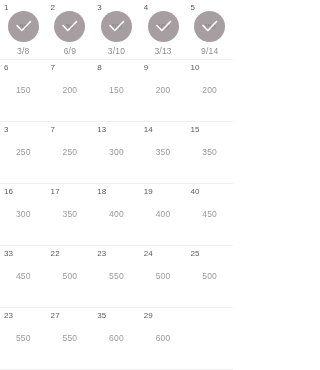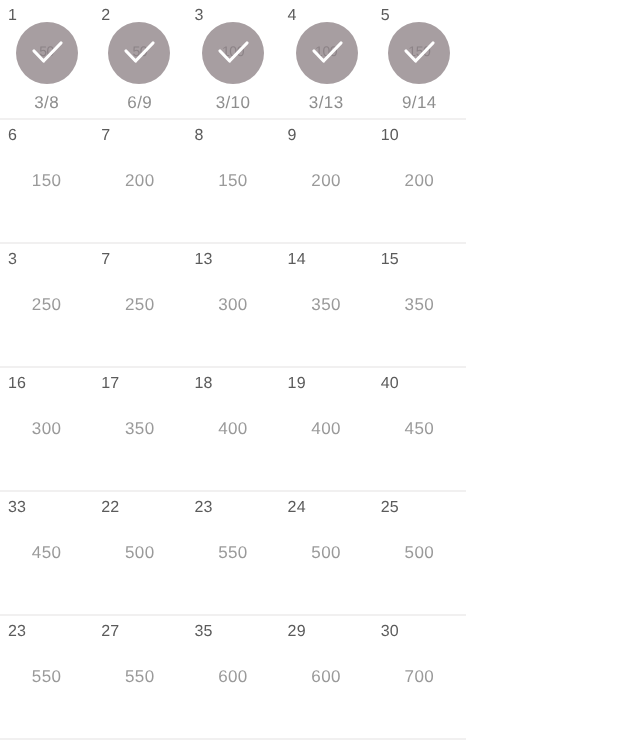--- a/index.html
+++ b/index.html
@@ -284,19 +284,15 @@
       <span class="cell-value">550</span>
     </div>
     <div class="cal-cell">
       <span class="day-number">35</span>
       <span class="cell-value">600</span>
     </div>
     <div class="cal-cell">
       <span class="day-number">29</span>
       <span class="cell-value">600</span>
     </div>
-    <div class="cal-cell">
-      <span class="day-number">30</span>
-      <span class="cell-value">700</span>
-    </div>
   </div>
 
 </div>
 
 </body></html>

